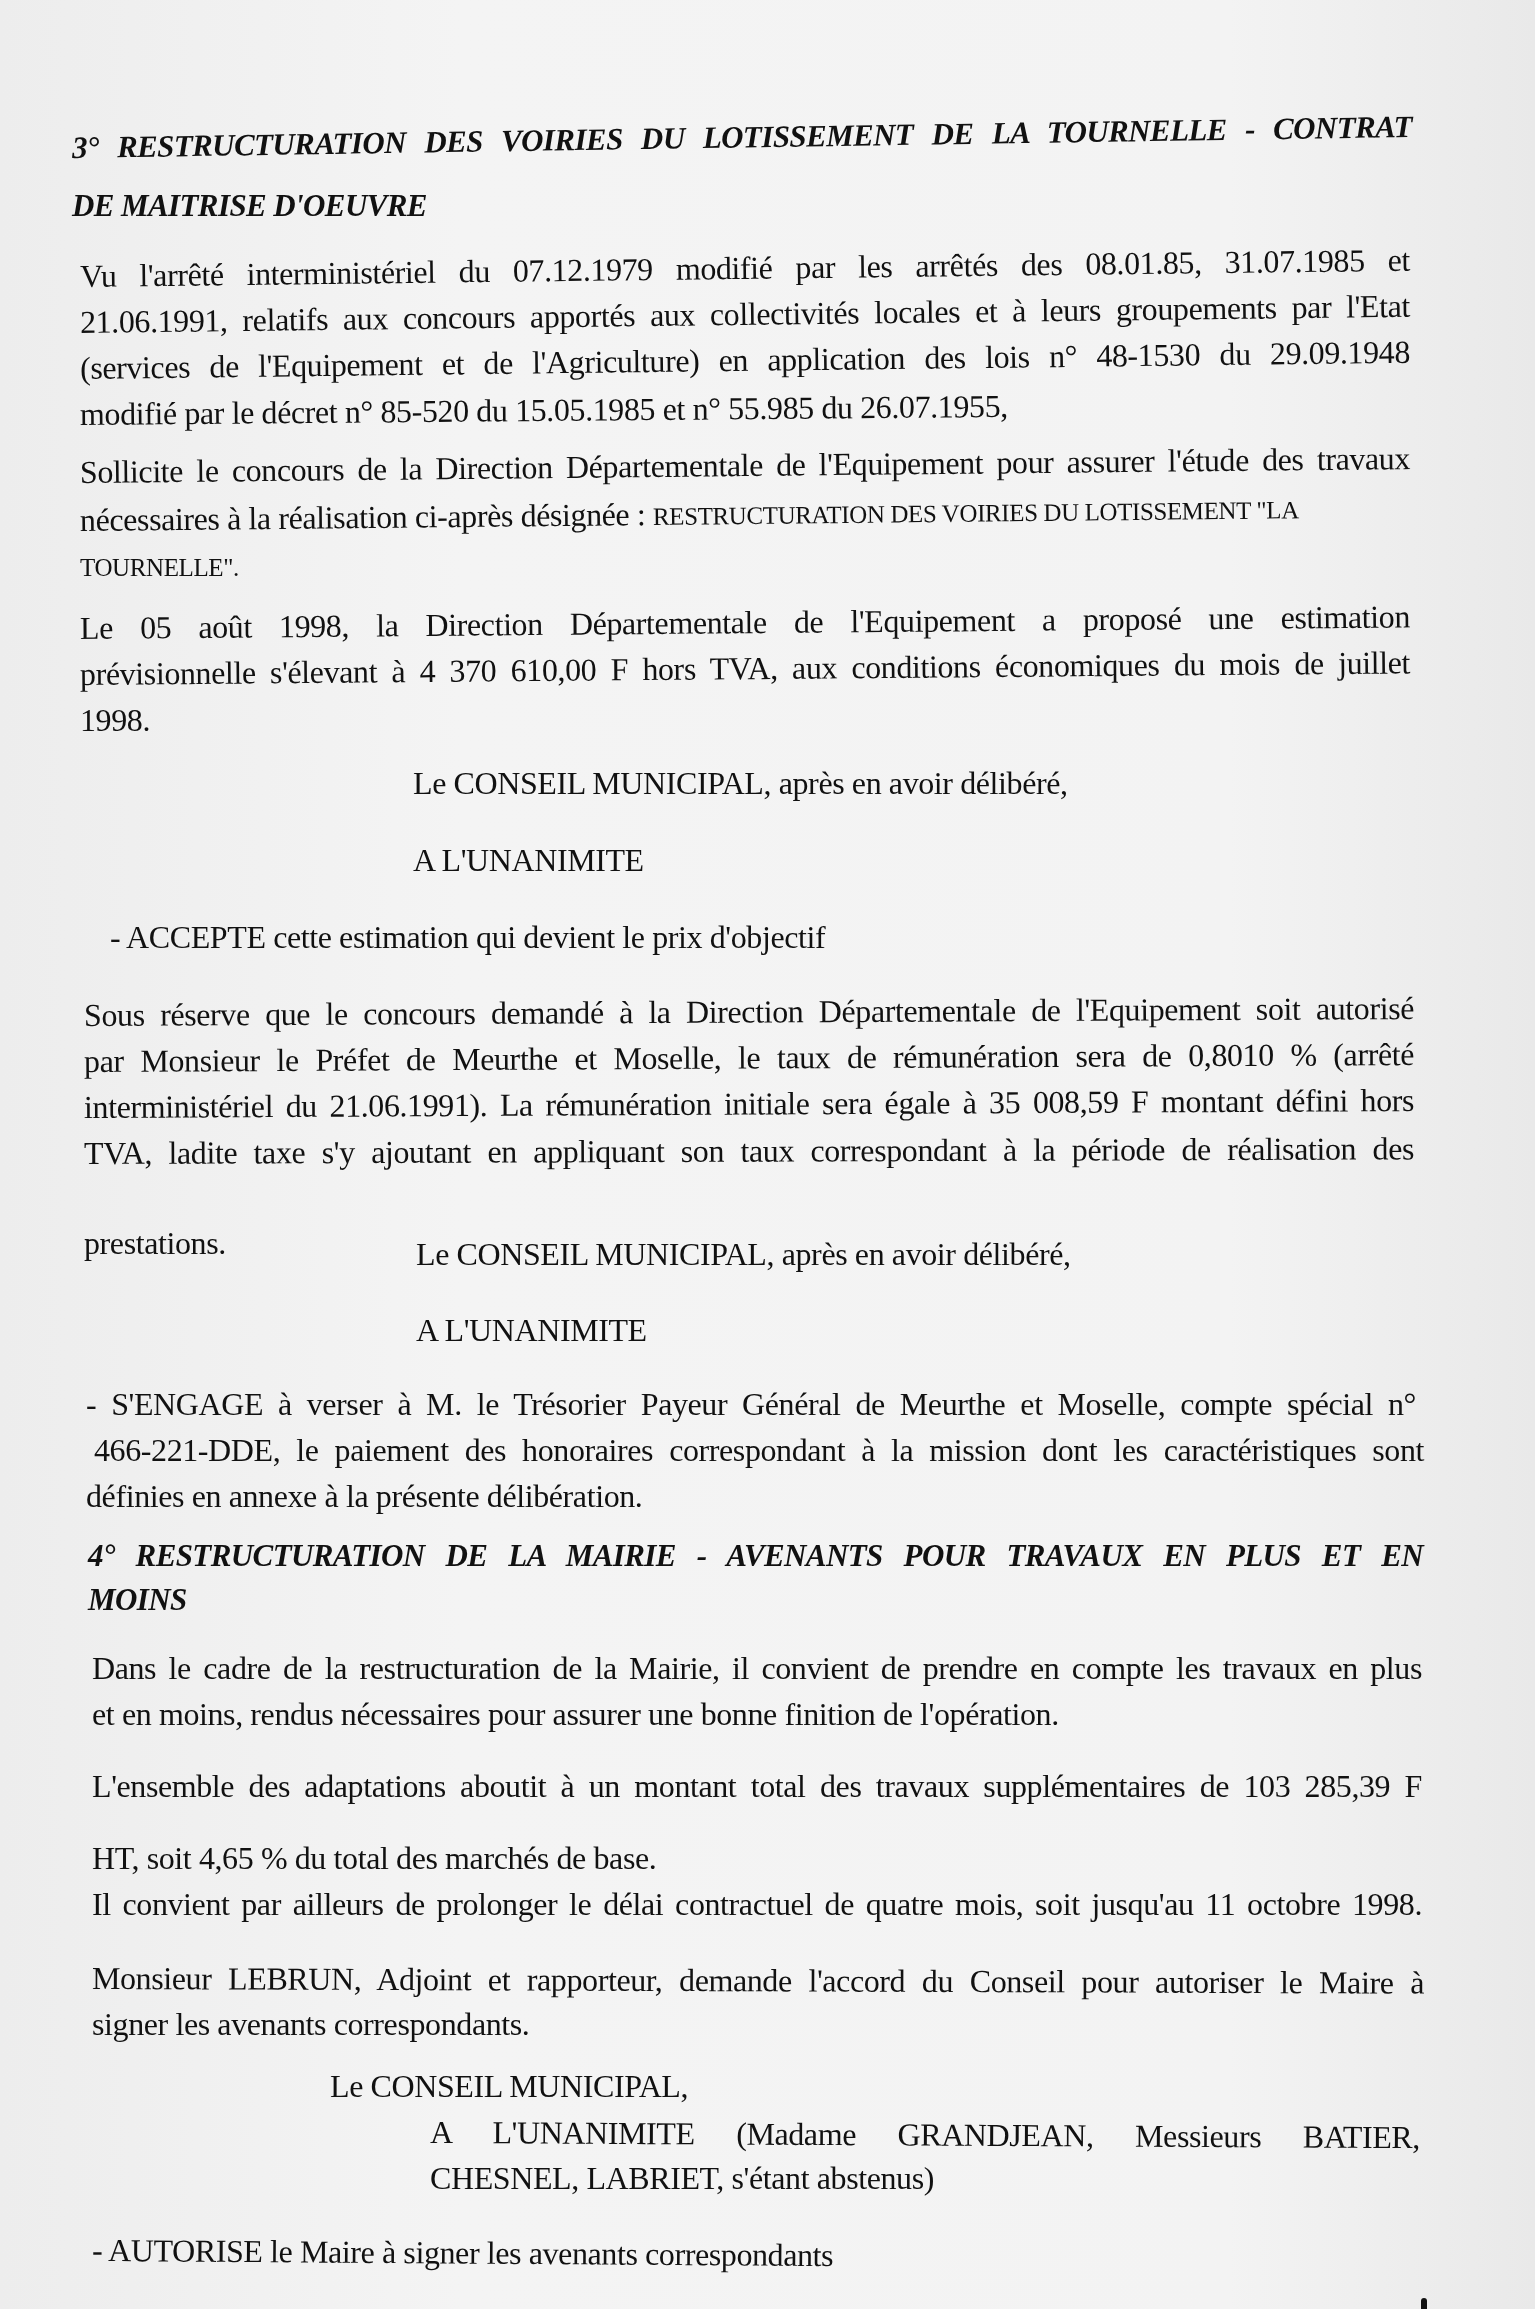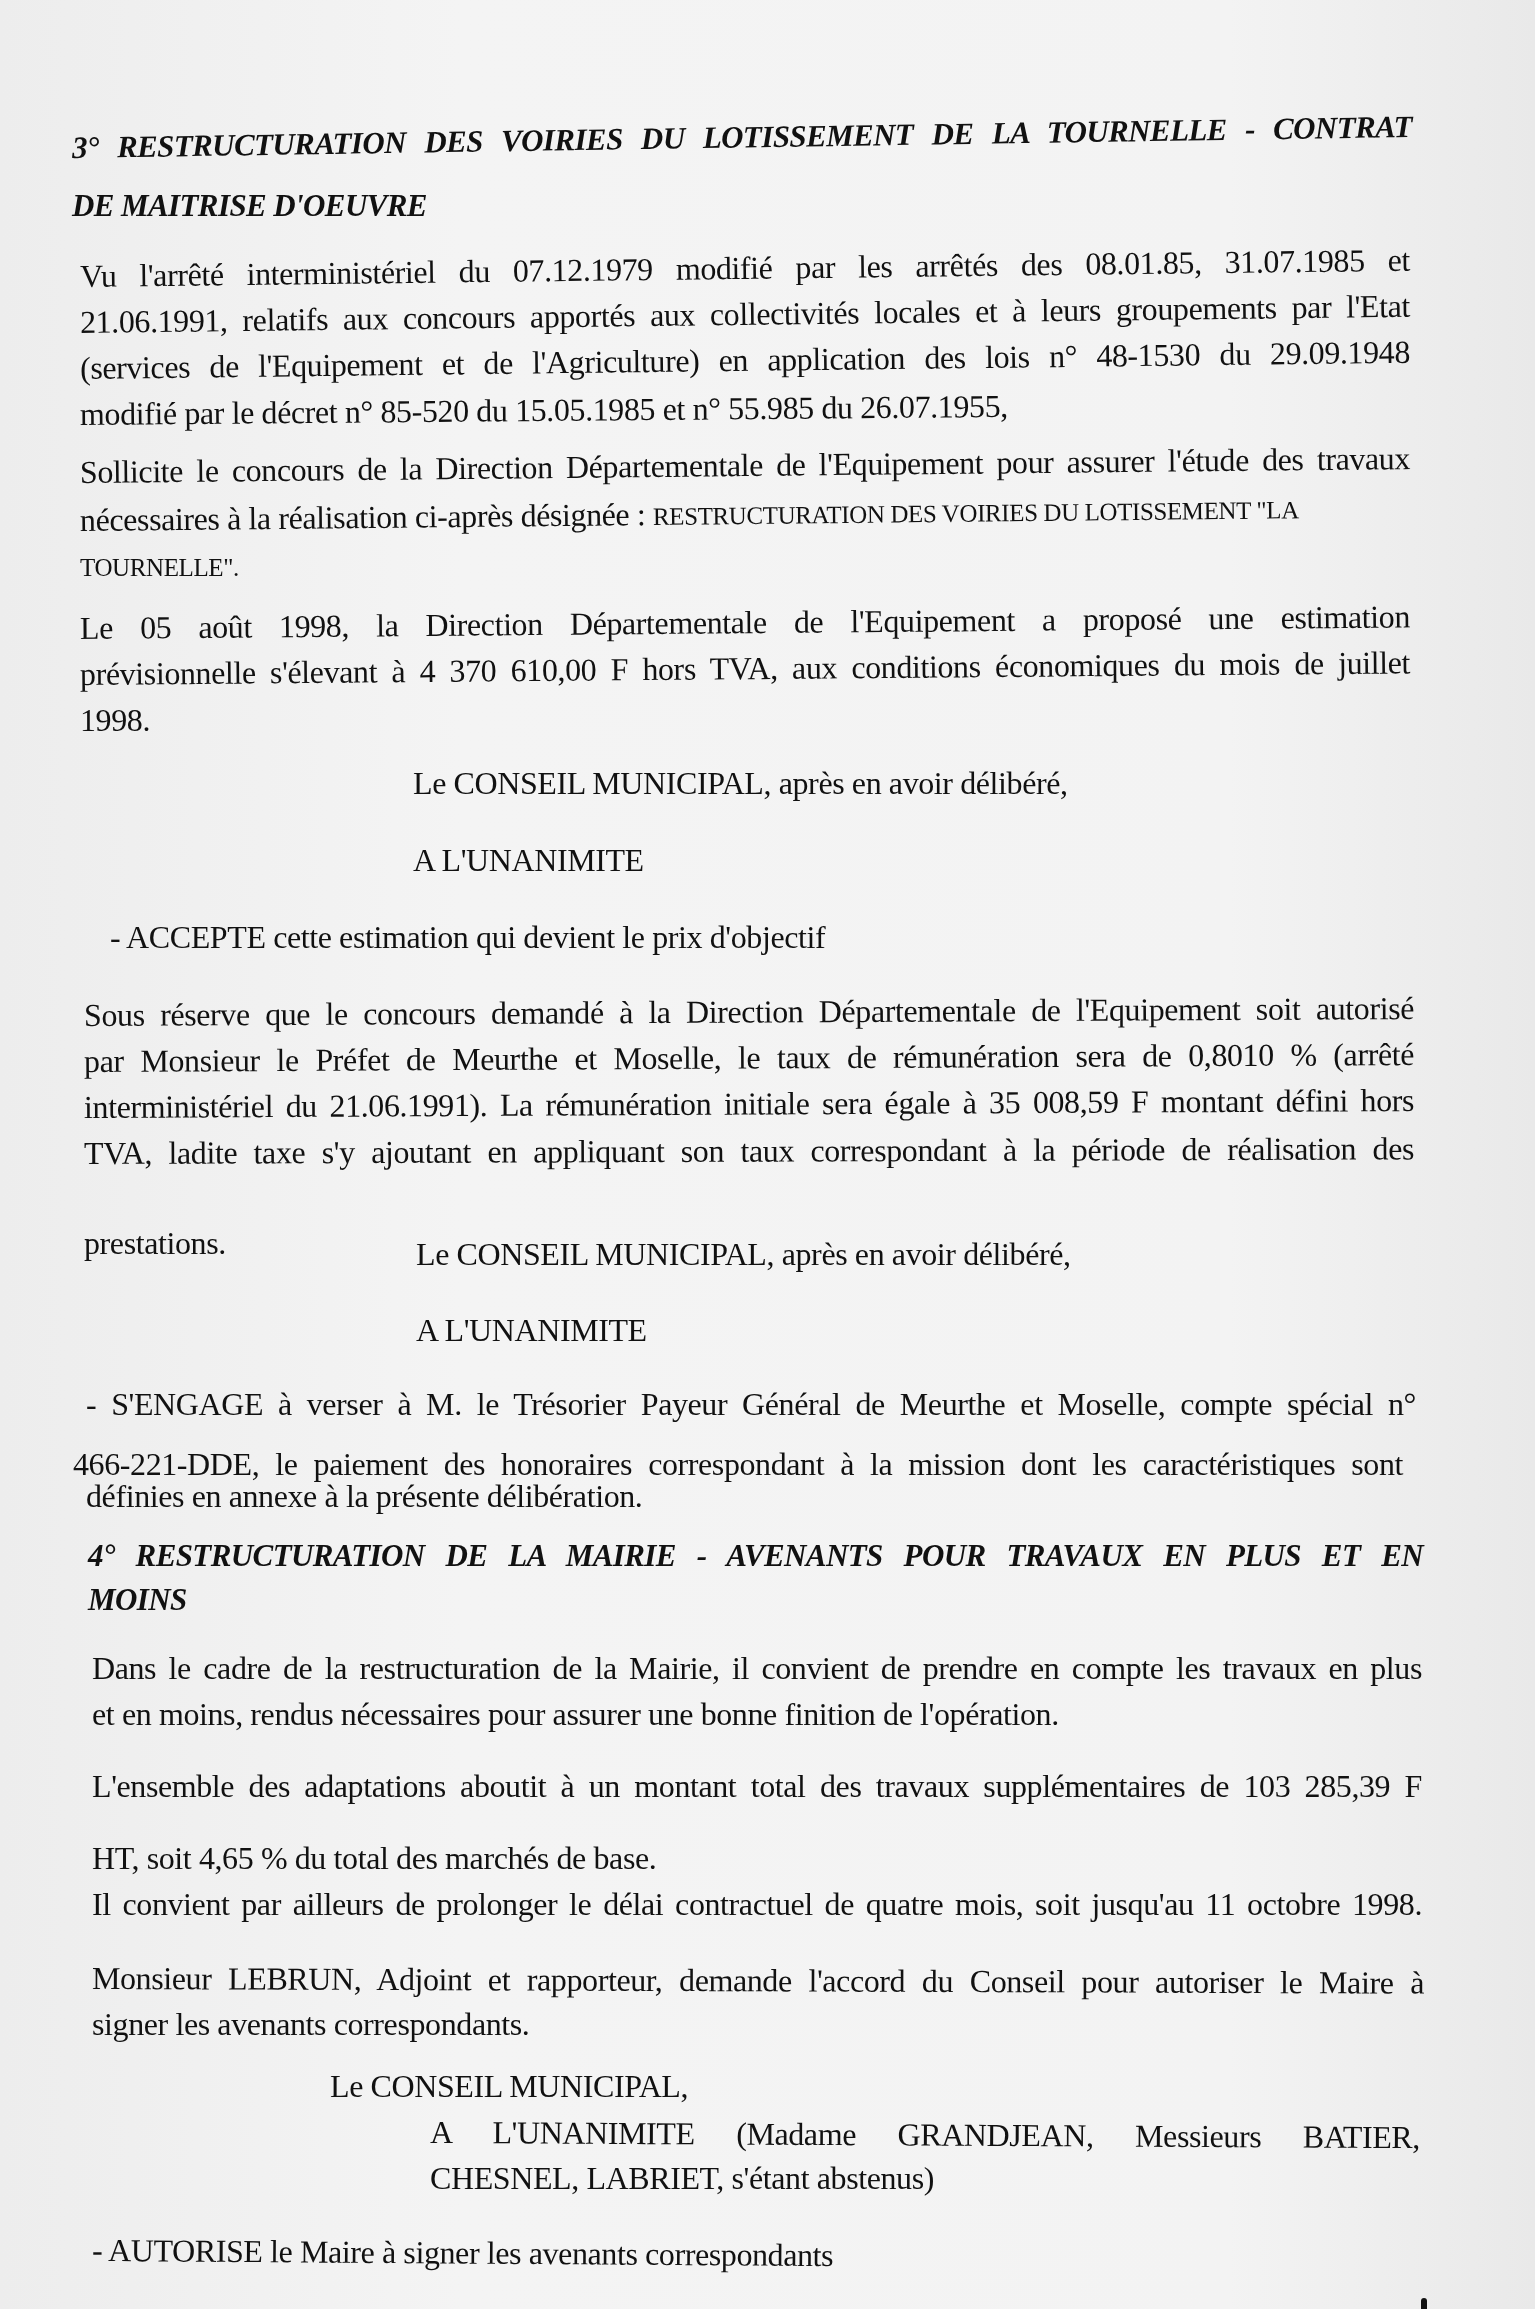--- a/index.html
+++ b/index.html
@@ -70,21 +70,21 @@
 
   <div class="line just" style="left:84px; top:995px; width:1330px; transform:rotate(-0.3deg); transform-origin:left center;">Sous réserve que le concours demandé à la Direction Départementale de l'Equipement soit autorisé</div>
   <div class="line just" style="left:84px; top:1041px; width:1330px; transform:rotate(-0.3deg); transform-origin:left center;">par Monsieur le Préfet de Meurthe et Moselle, le taux de rémunération sera de 0,8010 % (arrêté</div>
   <div class="line just" style="left:84px; top:1087px; width:1330px; transform:rotate(-0.3deg); transform-origin:left center;">interministériel du 21.06.1991). La rémunération initiale sera égale à 35 008,59 F montant défini hors</div>
   <div class="line just" style="left:84px; top:1133px; width:1330px; transform:rotate(-0.2deg); transform-origin:left center;">TVA, ladite taxe s'y ajoutant en appliquant son taux correspondant à la période de réalisation des</div>
   <div class="line" style="left:84px; top:1179px;margin-top:44px;">prestations.</div>
 
   <div class="line" style="left:416px; top:1234px;">Le CONSEIL MUNICIPAL, après en avoir délibéré,</div>
   <div class="line" style="left:416px; top:1310px;">A L'UNANIMITE</div>
   <div class="line just" style="left:86px; top:1384px; width:1330px;">- S'ENGAGE à verser à M. le Trésorier Payeur Général de Meurthe et Moselle, compte spécial n°</div>
-  <div class="line just" style="left:73px; top:1430px; width:1330px;margin-top:14px;">466-221-DDE, le paiement des honoraires correspondant à la mission dont les caractéristiques sont</div>
+  <div class="line just" style="left:94px; top:1430px; width:1330px;">466-221-DDE, le paiement des honoraires correspondant à la mission dont les caractéristiques sont</div>
   <div class="line" style="left:86px; top:1476px;">définies en annexe à la présente délibération.</div>
 
   <div class="line heading just" style="left:88px; top:1536px; width:1335px;">4° RESTRUCTURATION DE LA MAIRIE - AVENANTS POUR TRAVAUX EN PLUS ET EN</div>
   <div class="line heading" style="left:88px; top:1580px;">MOINS</div>
 
   <div class="line" style="left:92px; top:1694px;">et en moins, rendus nécessaires pour assurer une bonne finition de l'opération.</div>
   <div class="line just" style="left:92px; top:1648px; width:1330px;">Dans le cadre de la restructuration de la Mairie, il convient de prendre en compte les travaux en plus</div>
 
   <div class="line just" style="left:92px; top:1766px; width:1330px;">L'ensemble des adaptations aboutit à un montant total des travaux supplémentaires de 103 285,39 F</div>
   <div class="line" style="left:92px; top:1812px;margin-top:26px;">HT, soit 4,65 % du total des marchés de base.</div>

